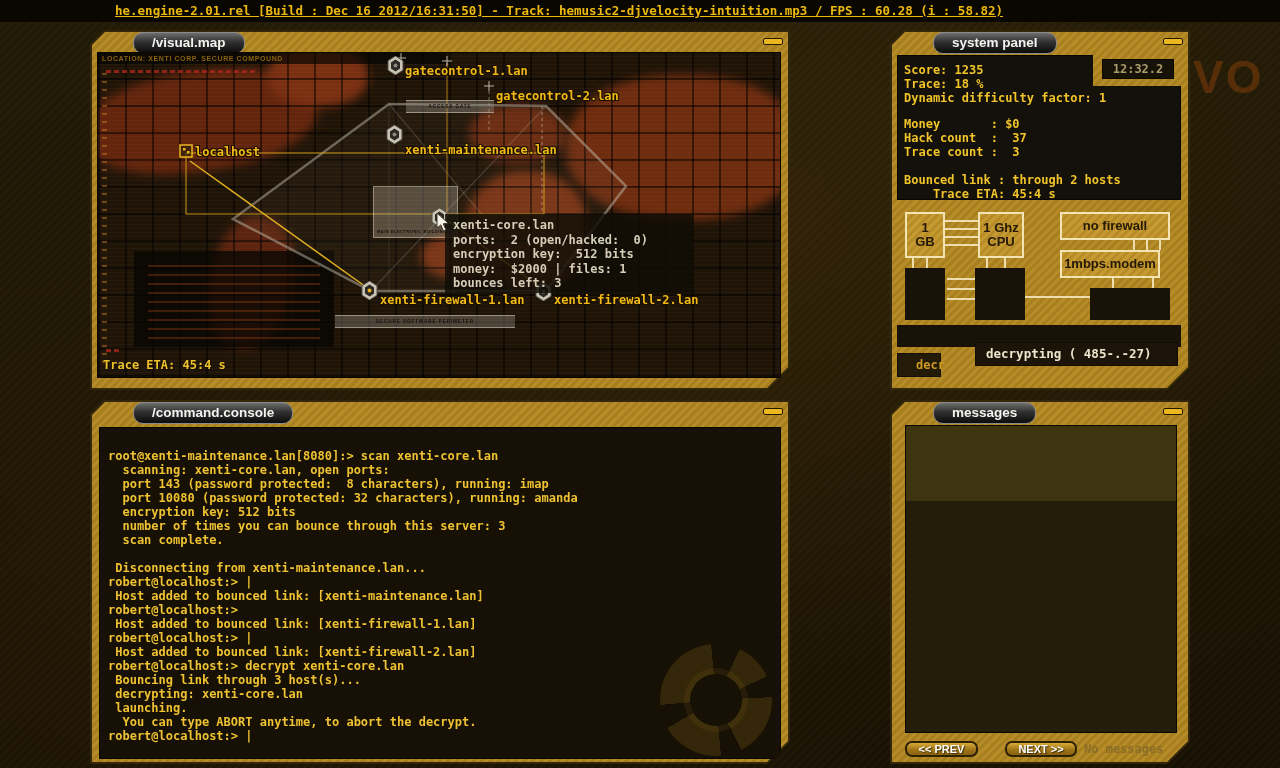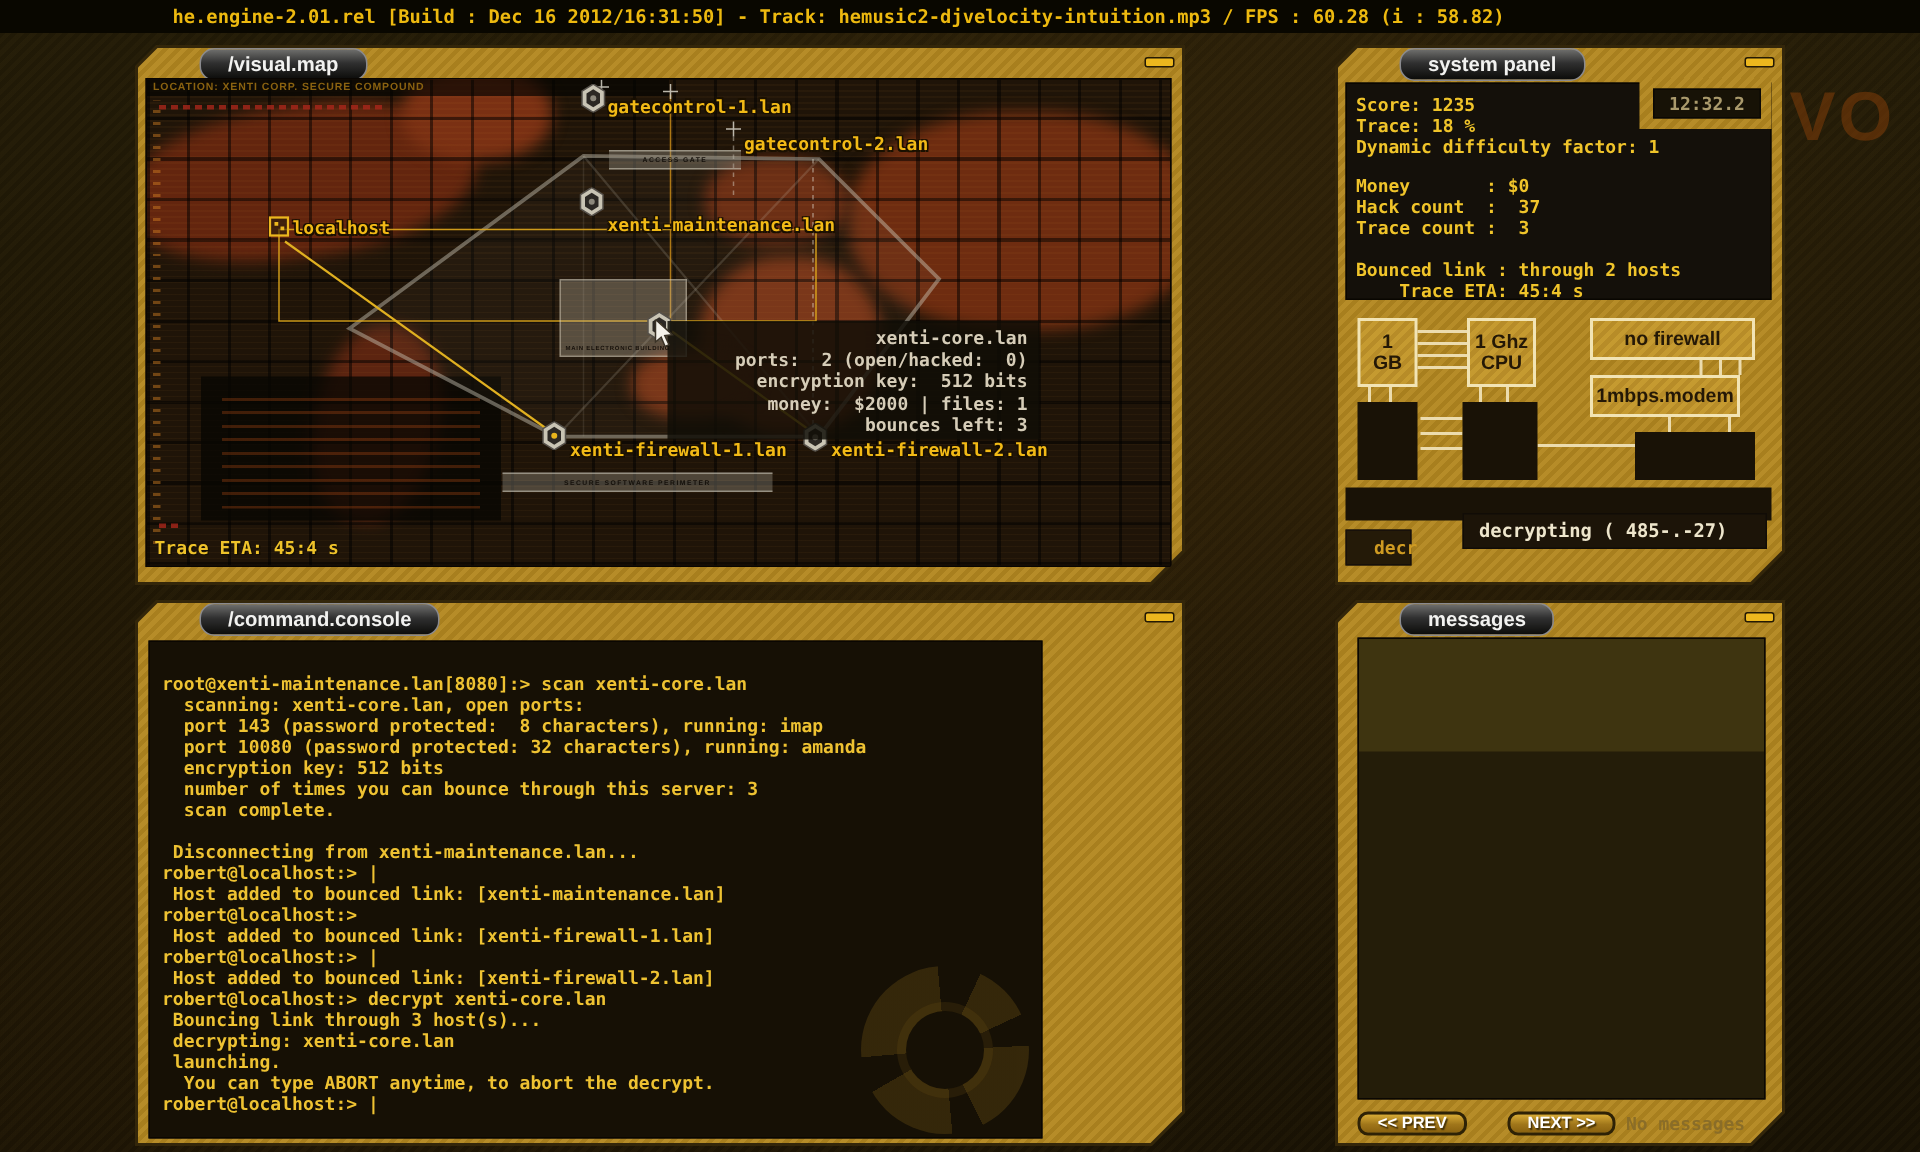--- a/index.html
+++ b/index.html
@@ -11,21 +11,21 @@
       radial-gradient(ellipse at 60% 30%, rgba(110,70,18,.22), transparent 58%),
       radial-gradient(ellipse at 20% 85%, rgba(70,45,10,.18), transparent 55%),
       linear-gradient(180deg,#211a07 0%,#1d1605 45%,#171104 100%);
     font-family:"DejaVu Sans Mono",monospace;
   }
   #stage::before{content:"";position:absolute;inset:0;z-index:0;
     background:repeating-linear-gradient(135deg, rgba(255,200,90,.025) 0 3px, transparent 3px 6px);}
   
   .topbar{left:0;top:0;width:1280px;height:22px;background:#090700;z-index:5;
     color:#edb90f;font:bold 12.5px "DejaVu Sans Mono",monospace;line-height:22px;
-    padding-left:115px;white-space:pre;}
+    padding-left:115px;white-space:pre;text-decoration:underline;}
   
   .panel{z-index:2;background:#33260a;
     clip-path:polygon(14px 0,100% 0,100% calc(100% - 22px),calc(100% - 22px) 100%,0 100%,0 14px);}
   .panel .skin{position:absolute;inset:2px;z-index:0;
     background:repeating-linear-gradient(135deg,#a87f1e 0 3px,#b68c28 3px 6px);
     clip-path:polygon(13px 0,100% 0,100% calc(100% - 21px),calc(100% - 21px) 100%,0 100%,0 13px);}
   .panel>*:not(.skin){z-index:1;}
   .tab{position:absolute;top:2px;left:43px;height:22px;padding:0 18px;
     background:linear-gradient(180deg,#6e6e6c 0%,#303030 45%,#0b0b09 100%);
     border:1px solid #8a8a8e;border-radius:10px;
@@ -54,26 +54,26 @@
     font:bold 4.5px "Liberation Sans",sans-serif;letter-spacing:1px;text-align:center;line-height:11px;}
   .hibox{left:275px;top:133px;width:85px;height:52px;z-index:5;
     background:rgba(208,198,178,.30);border:1px solid rgba(225,215,195,.45);}
   .hibox span{position:absolute;left:3px;bottom:3px;font:bold 4px "Liberation Sans",sans-serif;
     color:#16100a;letter-spacing:.5px;}
   .node-icon{z-index:6;}
   .nlabel{z-index:7;font:bold 12px "DejaVu Sans Mono",monospace;color:#f2ba16;white-space:nowrap;
     text-shadow:1px 1px 0 #1a1000,-1px 1px 0 #1a1000,1px -1px 0 #1a1000,-1px -1px 0 #1a1000;}
   .tooltip{left:347px;top:161px;width:248px;height:79px;z-index:8;background:rgba(16,13,6,.84);
     padding:4px 8px;font:bold 12px "DejaVu Sans Mono",monospace;color:#d6cdb8;line-height:14.5px;}
-  .tooltip div{white-space:pre;text-align:right;}
+  .tooltip div{white-space:pre;}
   .cursor{z-index:9;}
   .trace-eta{left:5px;top:305px;z-index:7;font:bold 12px "DejaVu Sans Mono",monospace;color:#eec22a;
     text-shadow:1px 1px 0 #140e02;white-space:pre;}
   
-  .console-body{left:9px;top:27px;width:596px;height:332px;background:#161005;border:1px solid #0a0602;overflow:hidden;}
+  .console-body{left:9px;top:27px;width:682px;height:332px;background:#161005;border:1px solid #0a0602;overflow:hidden;}
   .cline{white-space:pre;font:bold 12px "DejaVu Sans Mono",monospace;color:#eec232;line-height:14px;min-height:14px;}
   .console-text{position:absolute;left:8px;top:21px;right:4px;}
   .swirl{position:absolute;right:8px;bottom:2px;width:112px;height:112px;border-radius:50%;opacity:.8;
     background:conic-gradient(from 25deg, rgba(150,112,26,.30) 0 40deg, transparent 40deg 62deg,
       rgba(150,112,26,.30) 62deg 128deg, transparent 128deg 150deg, rgba(150,112,26,.30) 150deg 215deg,
       transparent 215deg 240deg, rgba(150,112,26,.30) 240deg 330deg, transparent 330deg 360deg);}
   .swirl::after{content:"";position:absolute;inset:30px;border-radius:50%;background:#161005;
     box-shadow:0 0 0 6px rgba(150,112,26,.18);}
   
   .stats-box{left:7px;top:25px;width:284px;height:145px;background:#14100a;border:1px solid #090601;}

